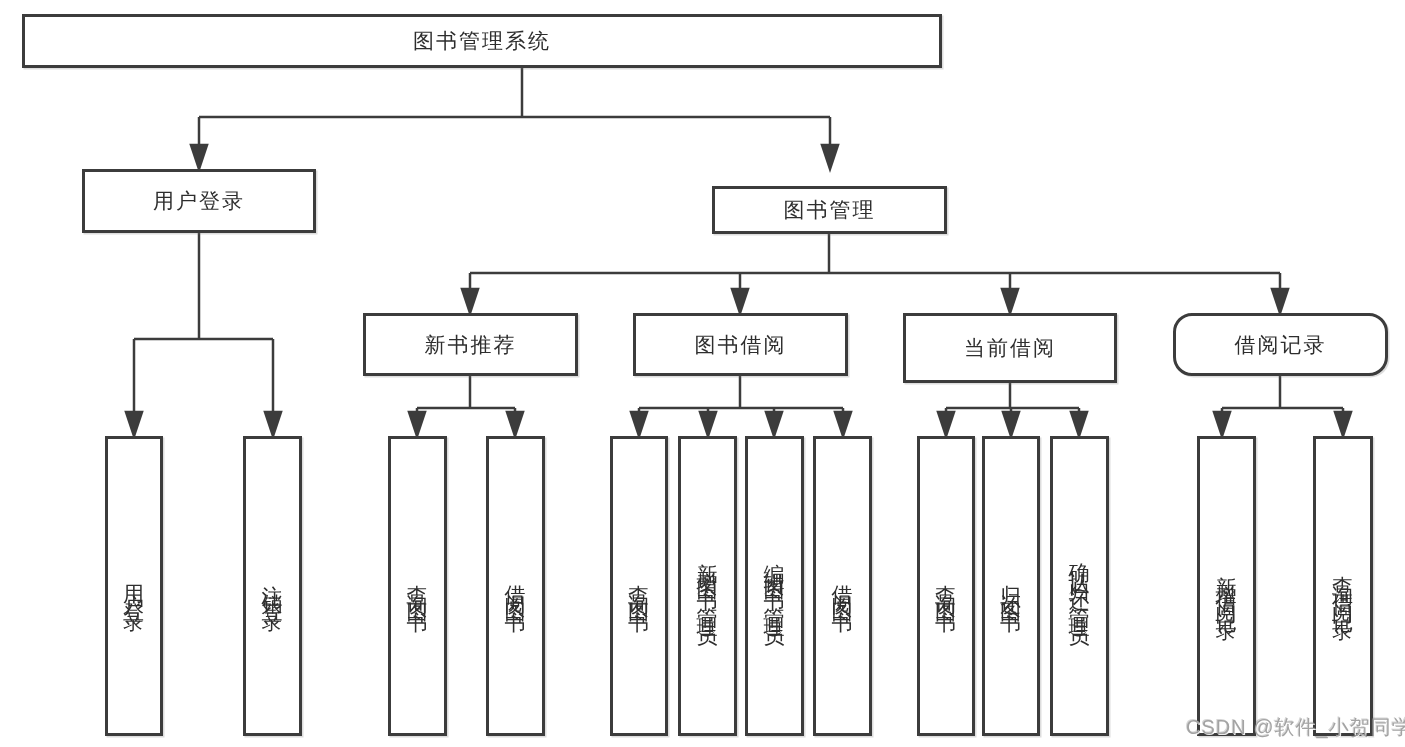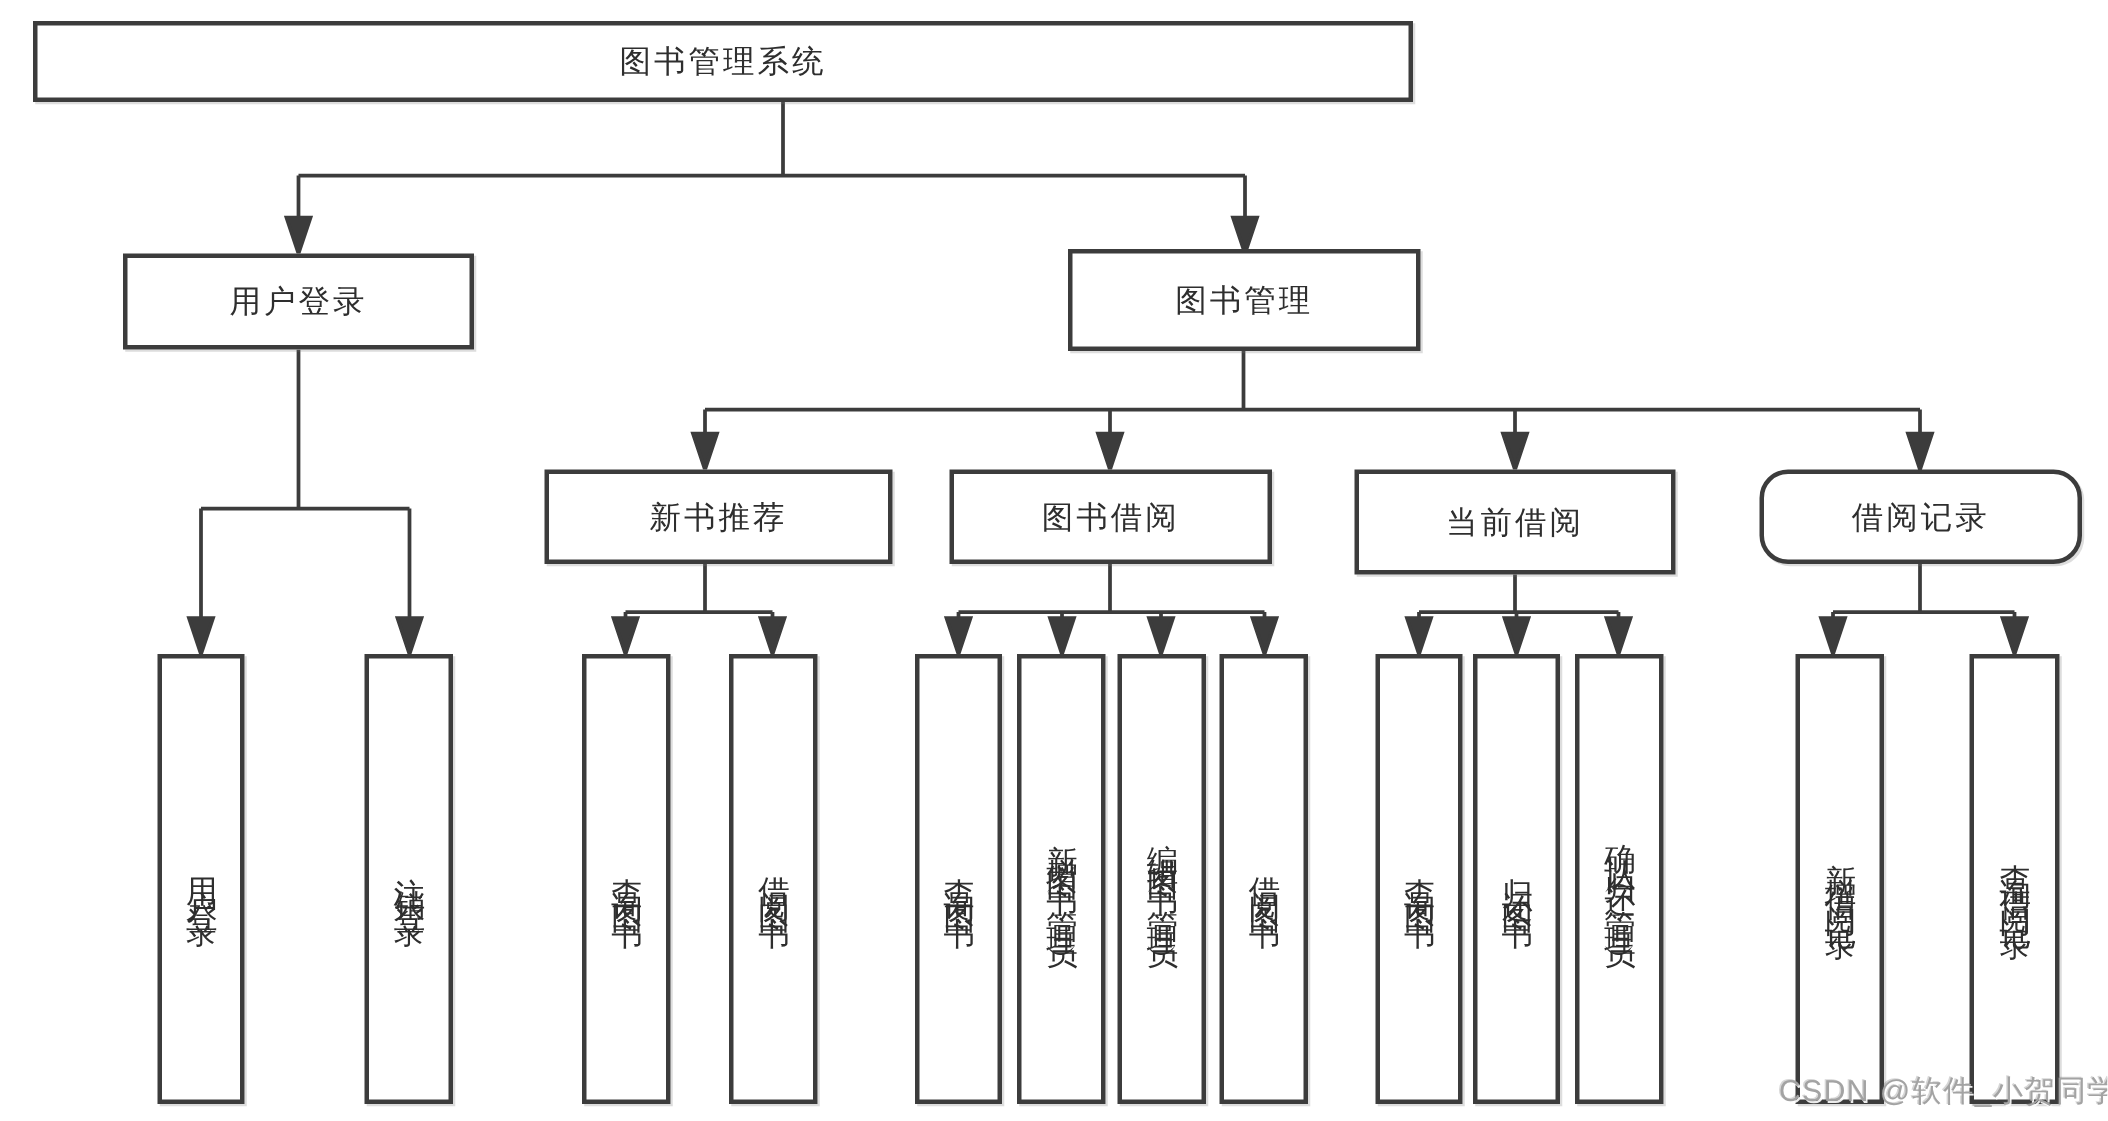--- a/index.html
+++ b/index.html
@@ -43,22 +43,22 @@
     font-size:20px;
     color:#a3a3a3;
     letter-spacing:1px;
     text-shadow:1px 1px 0 rgba(255,255,255,0.9), -1px -1px 0 rgba(90,90,90,0.25);
     white-space:nowrap;
   }
 
   
   #n-root  { left:22px;   top:14px;  width:920px; height:54px; }
   #n-l2a   { left:82px;   top:169px; width:234px;  height:64px; }
-  #n-l2b   { left:712px;  top:166px; width:235px;  height:68px; }
-  #n-l3a   { left:363px;  top:313px; width:232px;  height:63px; }
+  #n-l2b   { left:712px;  top:186px; width:235px;  height:48px; }
+  #n-l3a   { left:363px;  top:313px; width:215px;  height:63px; }
   #n-l3b   { left:633px;  top:313px; width:215px;  height:63px;text-align:right; }
   #n-l3c   { left:903px;  top:313px; width:214px;  height:70px; }
   #n-l3d   { left:1173px; top:313px; width:215px;  height:63px;border-radius:19px; }
   .leaf    { top:436px; height:300px; }
   #n-f1  { left:105px;  width:58px; }
   #n-f2  { left:243px;  width:59px; }
   #n-f3  { left:388px;  width:59px; }
   #n-f4  { left:486px;  width:59px; }
   #n-f5  { left:610px;  width:58px; }
   #n-f6  { left:678px;  width:59px; }

